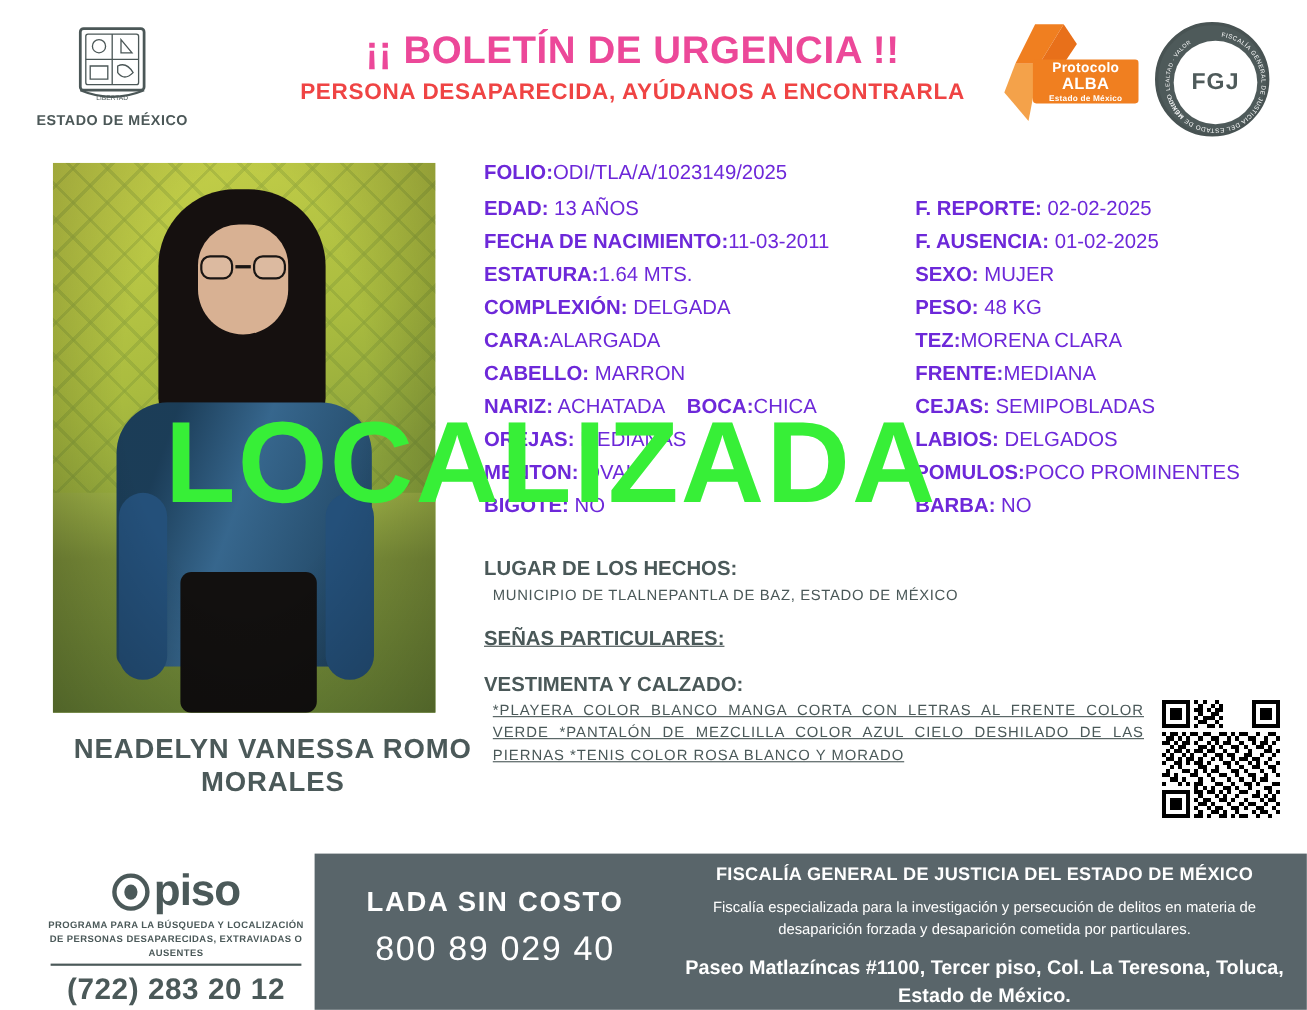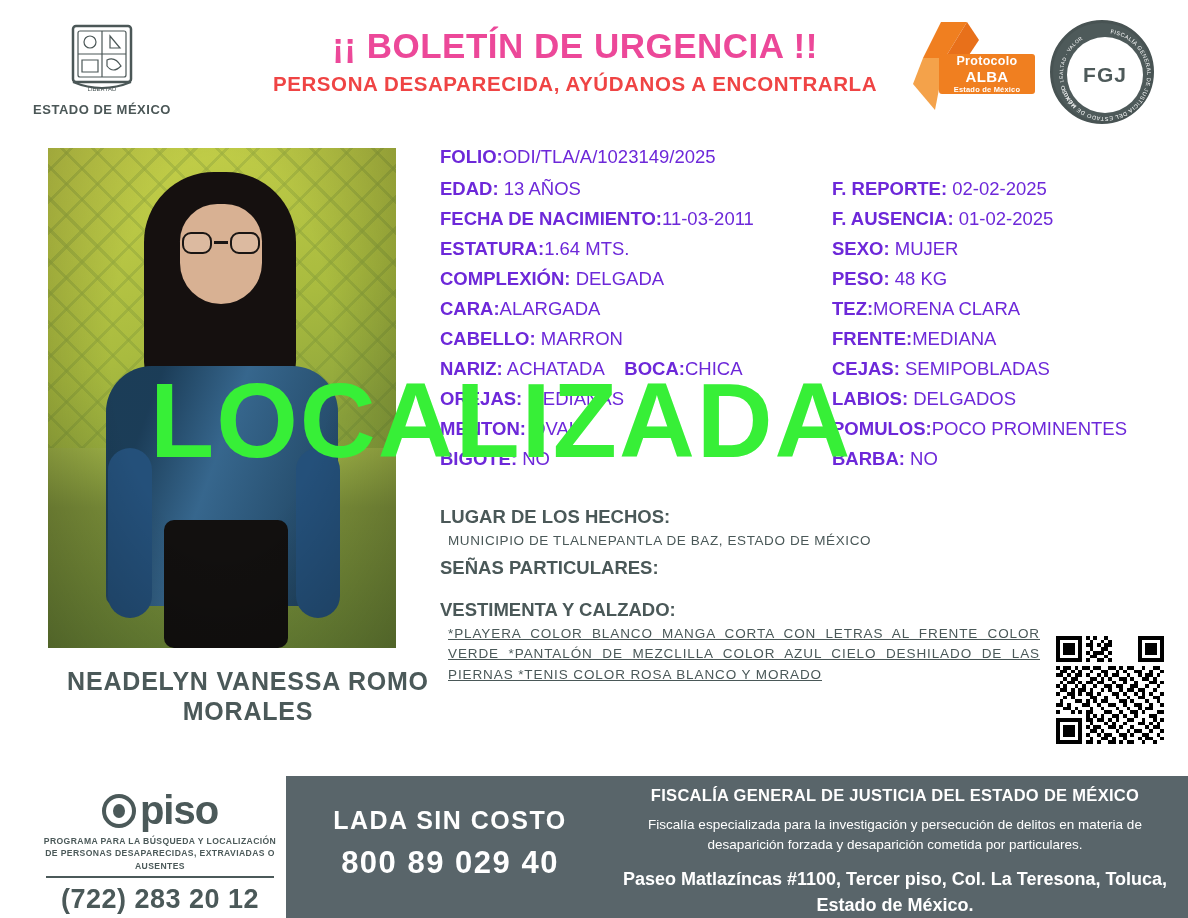--- a/index.html
+++ b/index.html
@@ -182,21 +182,21 @@
 
   
   .footer-bar {
     position:absolute; left: 286px; top: 776px; width: 902px; height: 142px;
     background: #59656a;
   }
   .lada {
     position:absolute; left: 300px; top: 806px; width: 300px; text-align:center; color:#fff;
   }
   .lada .l1 { font-size: 25px; font-weight: bold; letter-spacing: 1.5px; }
-  .lada .l2 { font-size: 31px; font-weight: bold; letter-spacing: 1.5px; margin-top: 10px; }
+  .lada .l2 { font-size: 31px; font-weight: normal; letter-spacing: 1.5px; margin-top: 10px; }
   .fiscalia {
     position:absolute; left: 612px; top: 786px; width: 566px; text-align:center; color:#fff;
   }
   .fiscalia .f1 { font-size: 16.5px; font-weight: bold; letter-spacing: .3px; }
   .fiscalia .f2 { font-size: 13.5px; line-height: 1.45; margin-top: 10px; }
   .fiscalia .f3 { font-size: 18px; font-weight: bold; line-height: 1.45; margin-top: 12px; }
 
   .odisea {
     position:absolute; left: 40px; top: 788px; width: 240px; text-align:center;
   }
@@ -377,21 +377,21 @@
         <b>BARBA:</b><span> NO</span>
       </div>
     </div>
   </div>
 
   <div style="margin-top:32px;">
     <div class="block-label">LUGAR DE LOS HECHOS:</div>
     <div class="block-text">MUNICIPIO DE TLALNEPANTLA DE BAZ, ESTADO DE MÉXICO</div>
   </div>
 
-  <div style="margin-top:6px;">
+  <div style="margin-top:18px;text-decoration:underline;">
     <div class="block-label">SEÑAS PARTICULARES:</div>
     <div class="block-text"></div>
   </div>
 
   <div style="margin-top:20px;">
     <div class="block-label">VESTIMENTA Y CALZADO:</div>
     <div class="vest-text">*PLAYERA COLOR BLANCO MANGA CORTA CON LETRAS AL FRENTE COLOR VERDE *PANTALÓN DE MEZCLILLA COLOR AZUL CIELO DESHILADO DE LAS PIERNAS *TENIS COLOR ROSA BLANCO Y MORADO</div>
   </div>
 </div>
 

